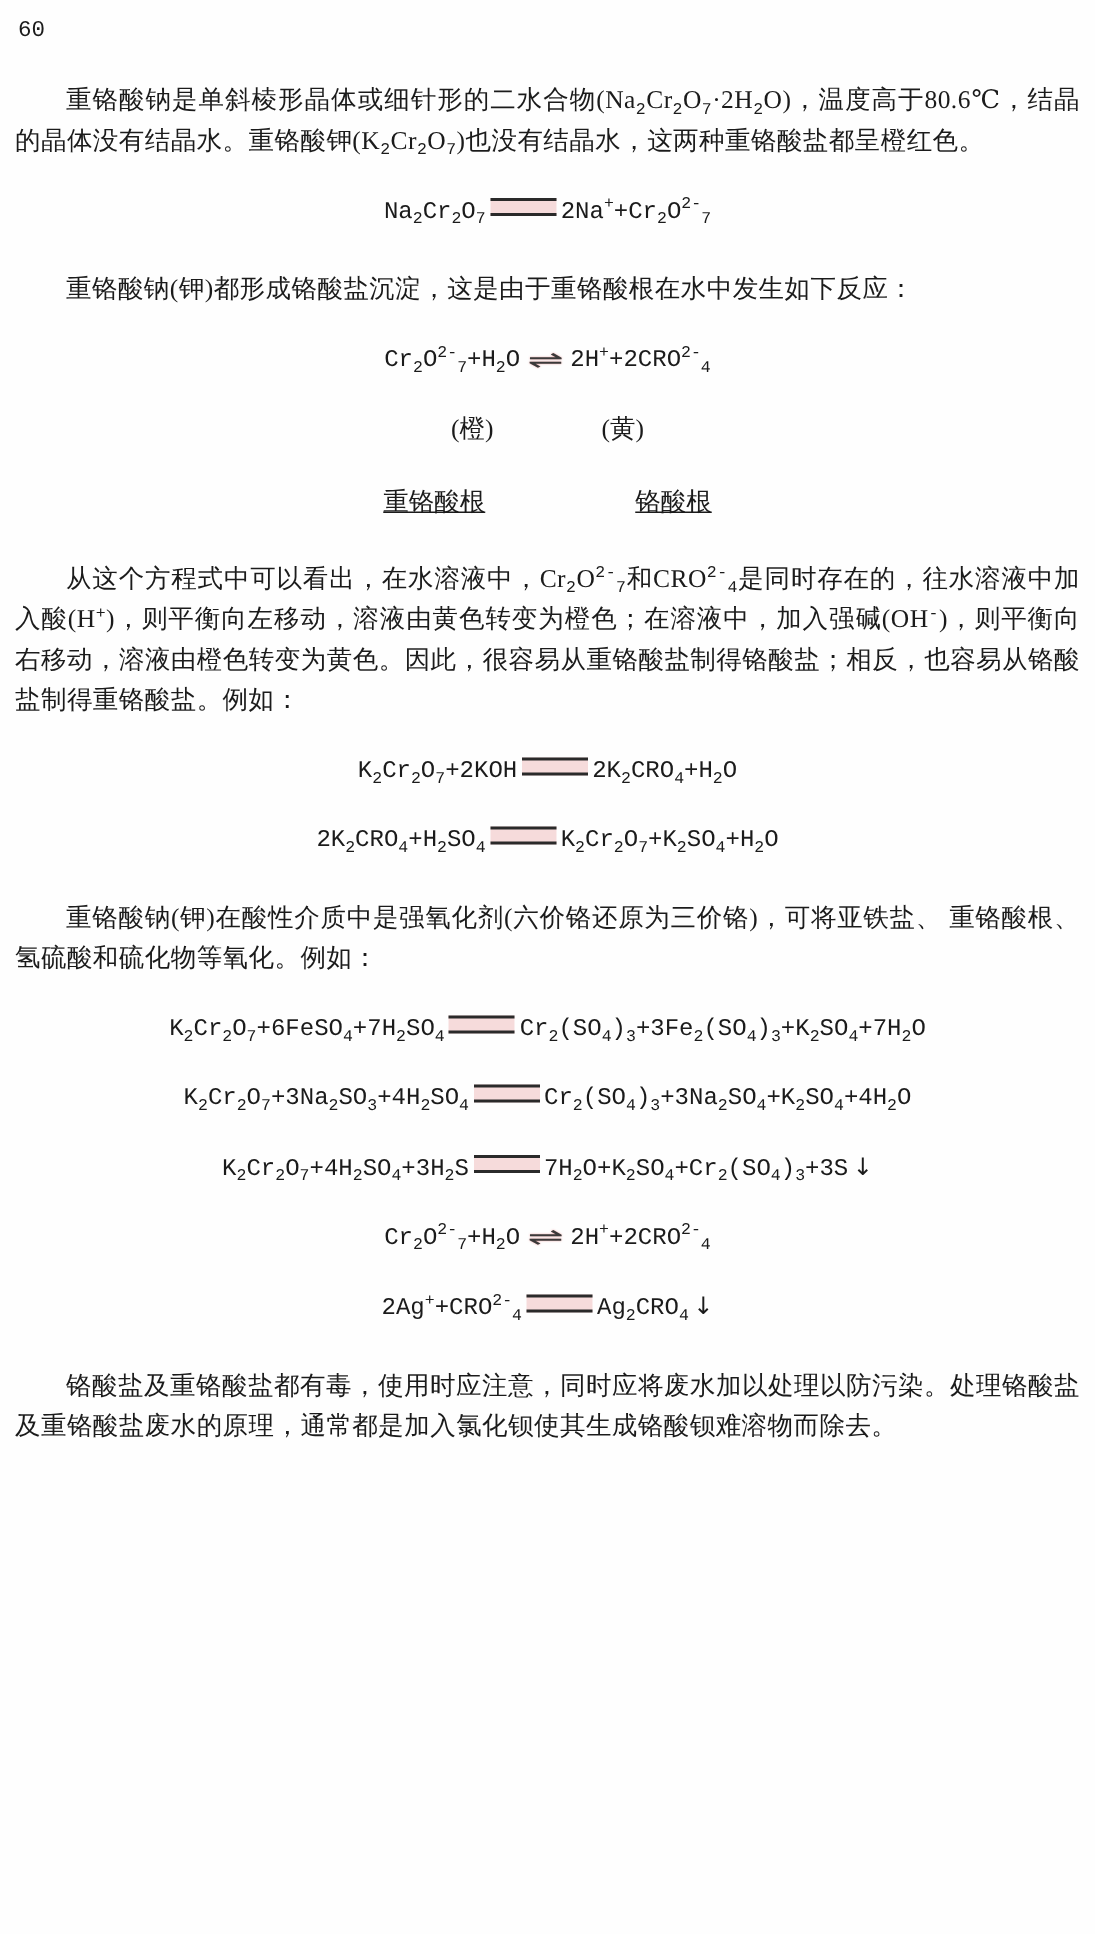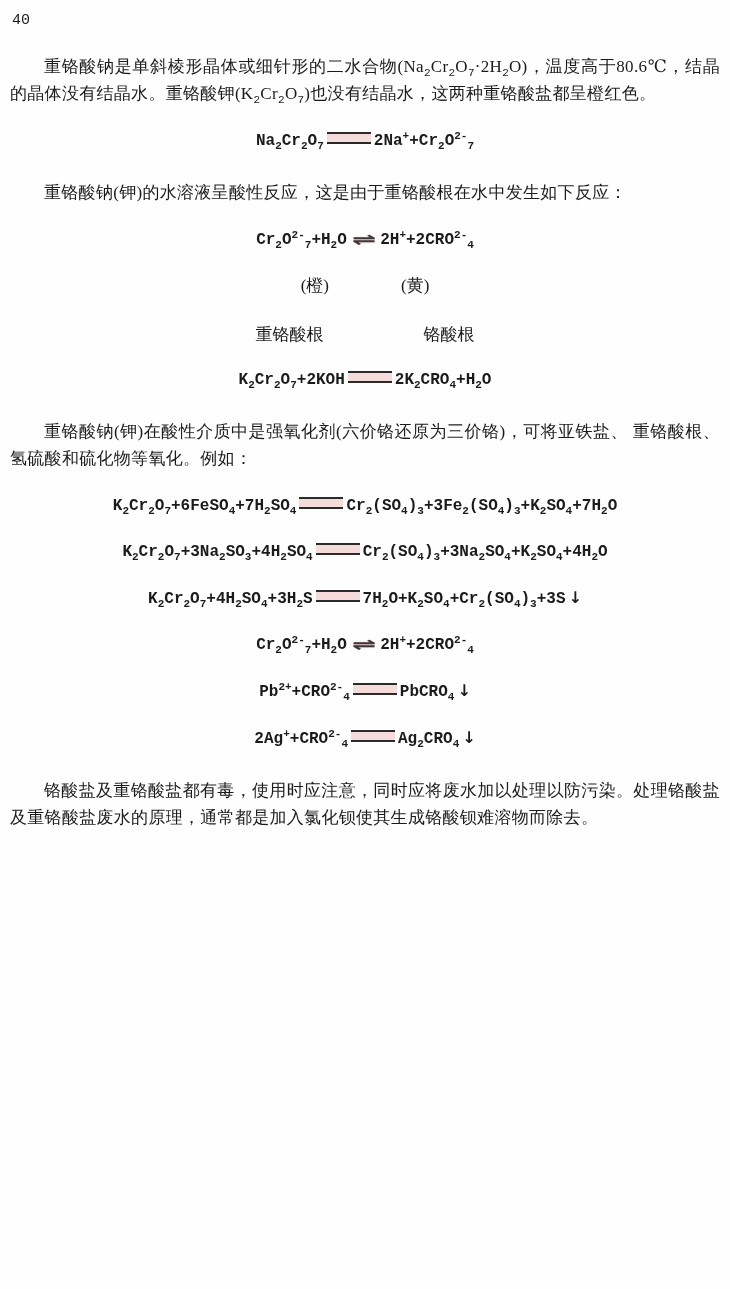--- a/index.html
+++ b/index.html
@@ -34,21 +34,20 @@
   }
   sub{vertical-align:-0.35em;}
   sup{vertical-align:0.55em;}
   .equation{
     font-family:"Liberation Mono","DejaVu Sans Mono",monospace;
     font-size:16px;
     line-height:24px;
     text-align:center;
     margin:22px 0;
     white-space:nowrap;
-    font-weight:bold;
   }
   .eq-sign{
     display:inline-block;
     width:44px;
     height:8px;
     border-top:2px solid #2a2a2a;
     border-bottom:2px solid #2a2a2a;
     background:rgba(238,178,178,0.45);
     vertical-align:1px;
     margin:0 3px;
@@ -66,53 +65,54 @@
     font-family:"DejaVu Sans",sans-serif;
     margin-left:3px;
   }
   .eq-labels{
     display:flex;
     justify-content:center;
     gap:72px;
     font-size:17px;
     margin:20px 0;
   }
-  .eq-labels.names{gap:100px;margin-top:26px;}
+  .eq-labels.names{gap:100px;margin-top:26px;text-decoration:underline;}
 </style>
 </head>
 <body>
 
 <div class="page">
-  <div class="page-number">40</div>
+  <div class="page-number">60</div>
 
   <p class="para">重铬酸钠是单斜棱形晶体或细针形的二水合物(Na<sub>2</sub>Cr<sub>2</sub>O<sub>7</sub>·2H<sub>2</sub>O)，温度高于80.6℃，结晶的晶体没有结晶水。重铬酸钾(K<sub>2</sub>Cr<sub>2</sub>O<sub>7</sub>)也没有结晶水，这两种重铬酸盐都呈橙红色。</p>
 
   <div class="equation">Na<sub>2</sub>Cr<sub>2</sub>O<sub>7</sub><span class="eq-sign"></span>2Na<sup>+</sup>+Cr<sub>2</sub>O<sup>2-</sup><sub>7</sub></div>
 
-  <p class="para">重铬酸钠(钾)的水溶液呈酸性反应，这是由于重铬酸根在水中发生如下反应：</p>
+  <p class="para">重铬酸钠(钾)都形成铬酸盐沉淀，这是由于重铬酸根在水中发生如下反应：</p>
 
   <div class="equation">Cr<sub>2</sub>O<sup>2-</sup><sub>7</sub>+H<sub>2</sub>O<span class="rev-sign">⇌</span>2H<sup>+</sup>+2CRO<sup>2-</sup><sub>4</sub></div>
 
   <div class="eq-labels">
     <span>(橙)</span>
     <span>(黄)</span>
   </div>
   <div class="eq-labels names">
     <span>重铬酸根</span>
     <span>铬酸根</span>
   </div>
 
+  <p class="para">从这个方程式中可以看出，在水溶液中，Cr<sub>2</sub>O<sup>2-</sup><sub>7</sub>和CRO<sup>2-</sup><sub>4</sub>是同时存在的，往水溶液中加入酸(H<sup>+</sup>)，则平衡向左移动，溶液由黄色转变为橙色；在溶液中，加入强碱(OH<sup>-</sup>)，则平衡向右移动，溶液由橙色转变为黄色。因此，很容易从重铬酸盐制得铬酸盐；相反，也容易从铬酸盐制得重铬酸盐。例如：</p>
 
   <div class="equation">K<sub>2</sub>Cr<sub>2</sub>O<sub>7</sub>+2KOH<span class="eq-sign"></span>2K<sub>2</sub>CRO<sub>4</sub>+H<sub>2</sub>O</div>
+  <div class="equation">2K<sub>2</sub>CRO<sub>4</sub>+H<sub>2</sub>SO<sub>4</sub><span class="eq-sign"></span>K<sub>2</sub>Cr<sub>2</sub>O<sub>7</sub>+K<sub>2</sub>SO<sub>4</sub>+H<sub>2</sub>O</div>
 
   <p class="para">重铬酸钠(钾)在酸性介质中是强氧化剂(六价铬还原为三价铬)，可将亚铁盐、 重铬酸根、 氢硫酸和硫化物等氧化。例如：</p>
 
   <div class="equation">K<sub>2</sub>Cr<sub>2</sub>O<sub>7</sub>+6FeSO<sub>4</sub>+7H<sub>2</sub>SO<sub>4</sub><span class="eq-sign"></span>Cr<sub>2</sub>(SO<sub>4</sub>)<sub>3</sub>+3Fe<sub>2</sub>(SO<sub>4</sub>)<sub>3</sub>+K<sub>2</sub>SO<sub>4</sub>+7H<sub>2</sub>O</div>
   <div class="equation">K<sub>2</sub>Cr<sub>2</sub>O<sub>7</sub>+3Na<sub>2</sub>SO<sub>3</sub>+4H<sub>2</sub>SO<sub>4</sub><span class="eq-sign"></span>Cr<sub>2</sub>(SO<sub>4</sub>)<sub>3</sub>+3Na<sub>2</sub>SO<sub>4</sub>+K<sub>2</sub>SO<sub>4</sub>+4H<sub>2</sub>O</div>
   <div class="equation">K<sub>2</sub>Cr<sub>2</sub>O<sub>7</sub>+4H<sub>2</sub>SO<sub>4</sub>+3H<sub>2</sub>S<span class="eq-sign"></span>7H<sub>2</sub>O+K<sub>2</sub>SO<sub>4</sub>+Cr<sub>2</sub>(SO<sub>4</sub>)<sub>3</sub>+3S<span class="down-arrow">↓</span></div>
 
 
   <div class="equation">Cr<sub>2</sub>O<sup>2-</sup><sub>7</sub>+H<sub>2</sub>O<span class="rev-sign">⇌</span>2H<sup>+</sup>+2CRO<sup>2-</sup><sub>4</sub></div>
-  <div class="equation">Pb<sup>2+</sup>+CRO<sup>2-</sup><sub>4</sub><span class="eq-sign"></span>PbCRO<sub>4</sub><span class="down-arrow">↓</span></div>
   <div class="equation">2Ag<sup>+</sup>+CRO<sup>2-</sup><sub>4</sub><span class="eq-sign"></span>Ag<sub>2</sub>CRO<sub>4</sub><span class="down-arrow">↓</span></div>
 
   <p class="para">铬酸盐及重铬酸盐都有毒，使用时应注意，同时应将废水加以处理以防污染。处理铬酸盐及重铬酸盐废水的原理，通常都是加入氯化钡使其生成铬酸钡难溶物而除去。</p>
 </div>
 
 </body></html>

